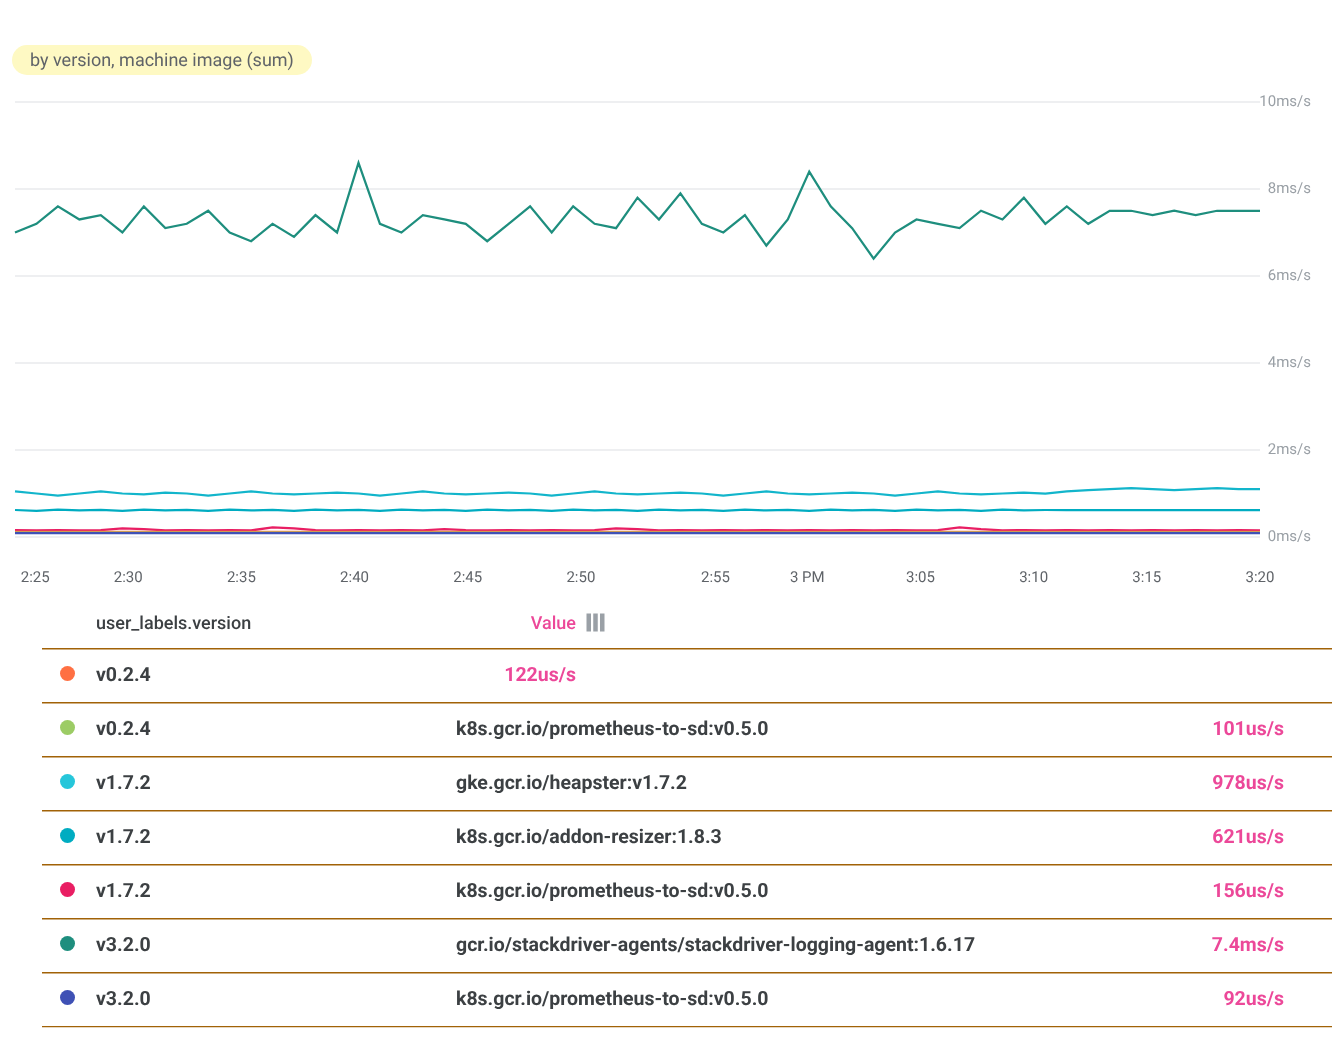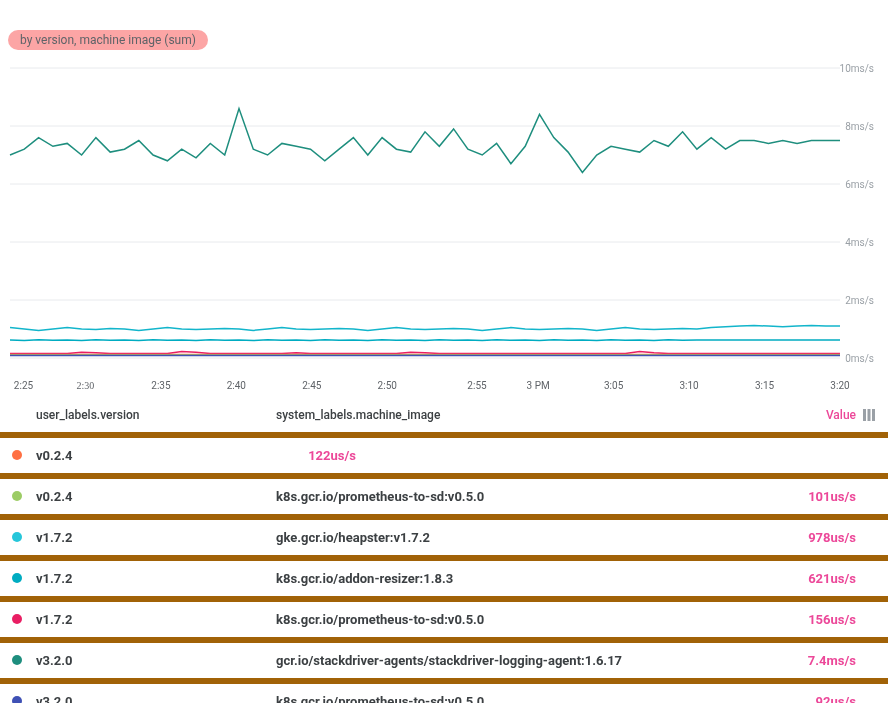--- a/index.html
+++ b/index.html
@@ -11,21 +11,21 @@
     color: #3c4043;
     background: #fff;
     width: 888px;
   }
   .chips {
     padding: 30px 8px 8px 8px;
     display: flex;
     gap: 8px;
   }
   .chip {
-    background: #fca5a5;
+    background: #fef9c3;
     color: #5f6368;
     border-radius: 12px;
     padding: 3px 12px;
     font-size: 12px;
     display: inline-flex;
     align-items: center;
     cursor: default;
   }
   .chart-area {
     position: relative;
@@ -53,21 +53,22 @@
     transform: translateX(-50%);
     top: 2px;
   }
   .legend {
     width: 888px;
   }
   .legend-header, .legend-row {
     display: flex;
     align-items: flex-start;
     padding: 10px 12px;
-    border-bottom: 6px solid #a16207;
+    border-bottom: 1px solid #a16207;
+    margin-left: 28px;
   }
   .legend-header {
     font-weight: 500;
     color: #3c4043;
     font-size: 12px;
   }
   .dot-col { width: 24px; flex: 0 0 24px; }
   .ver-col { width: 240px; flex: 0 0 240px; }
   .img-col { flex: 1 1 auto; }
   .val-col { width: 80px; flex: 0 0 80px; text-align: right; color: #ec4899; }
@@ -107,38 +108,37 @@
     </svg>
 <div class="y-label" style="top: 300px;">0ms/s</div>
     <div class="y-label" style="top: 242px;">2ms/s</div>
     <div class="y-label" style="top: 184px;">4ms/s</div>
     <div class="y-label" style="top: 126px;">6ms/s</div>
     <div class="y-label" style="top: 68px;">8ms/s</div>
     <div class="y-label" style="top: 10px;">10ms/s</div>
   </div>
 <div class="x-labels">
     <span class="x-label" style="left: 0px; padding-left: 27px;">2:25</span>
-    <span class="x-label" style="left: 75.4545px; font-family: Liberation Serif, serif;">2:30</span>
+    <span class="x-label" style="left: 75.4545px;">2:30</span>
     <span class="x-label" style="left: 150.909px;">2:35</span>
     <span class="x-label" style="left: 226.364px;">2:40</span>
     <span class="x-label" style="left: 301.818px;">2:45</span>
     <span class="x-label" style="left: 377.273px;">2:50</span>
     <span class="x-label" style="left: 467px;">2:55</span>
     <span class="x-label" style="left: 528.182px;">3 PM</span>
     <span class="x-label" style="left: 603.636px;">3:05</span>
     <span class="x-label" style="left: 679.091px;">3:10</span>
     <span class="x-label" style="left: 754.545px;">3:15</span>
     <span class="x-label" style="left: 830px;">3:20</span>
   </div>
 
 <div class="legend">
   <div class="legend-header">
     <div class="dot-col"></div>
     <div class="ver-col">user_labels.version</div>
-    <div class="img-col">system_labels.machine_image</div>
     <div class="val-col">Value</div>
     <div class="cols-icon">
       <svg width="14" height="14" viewBox="0 0 14 14">
           <g fill="#9aa0a6">
             <rect x="1" y="1" width="3" height="12"></rect>
             <rect x="5.5" y="1" width="3" height="12"></rect>
             <rect x="10" y="1" width="3" height="12"></rect>
           </g>
         </svg>
     </div>

